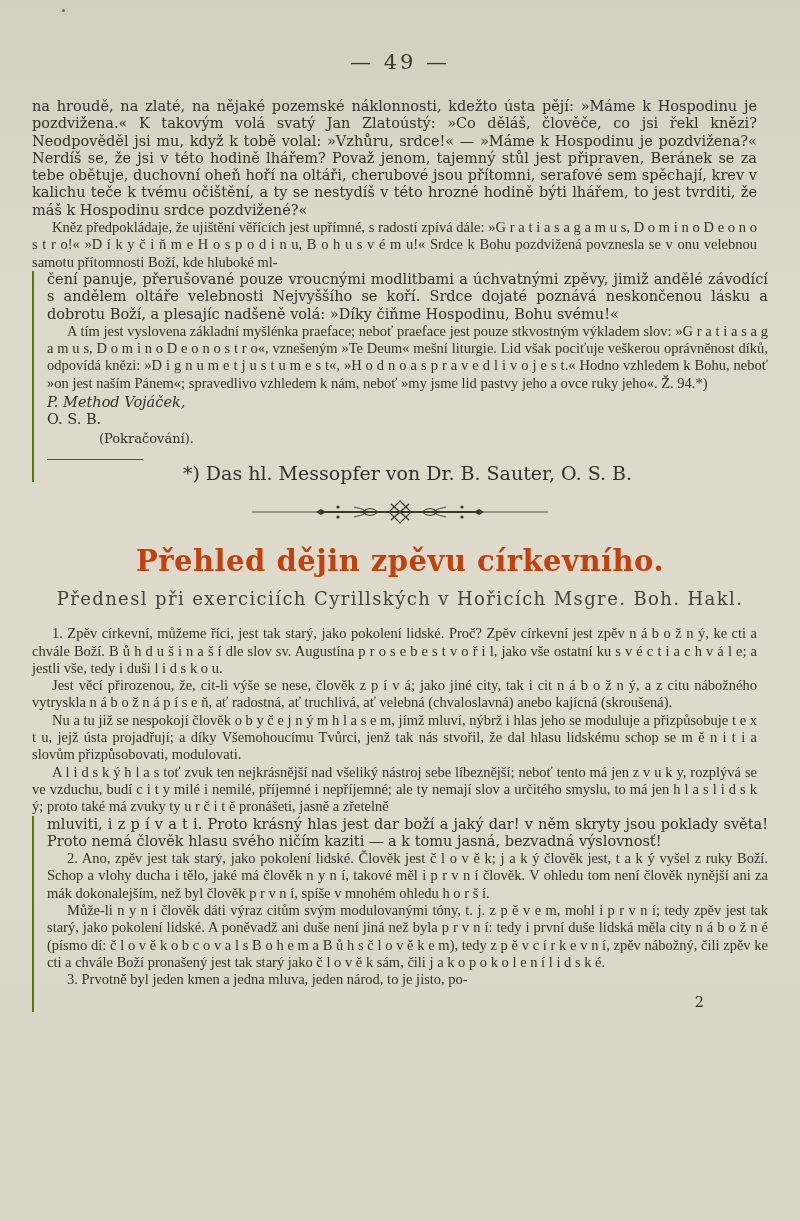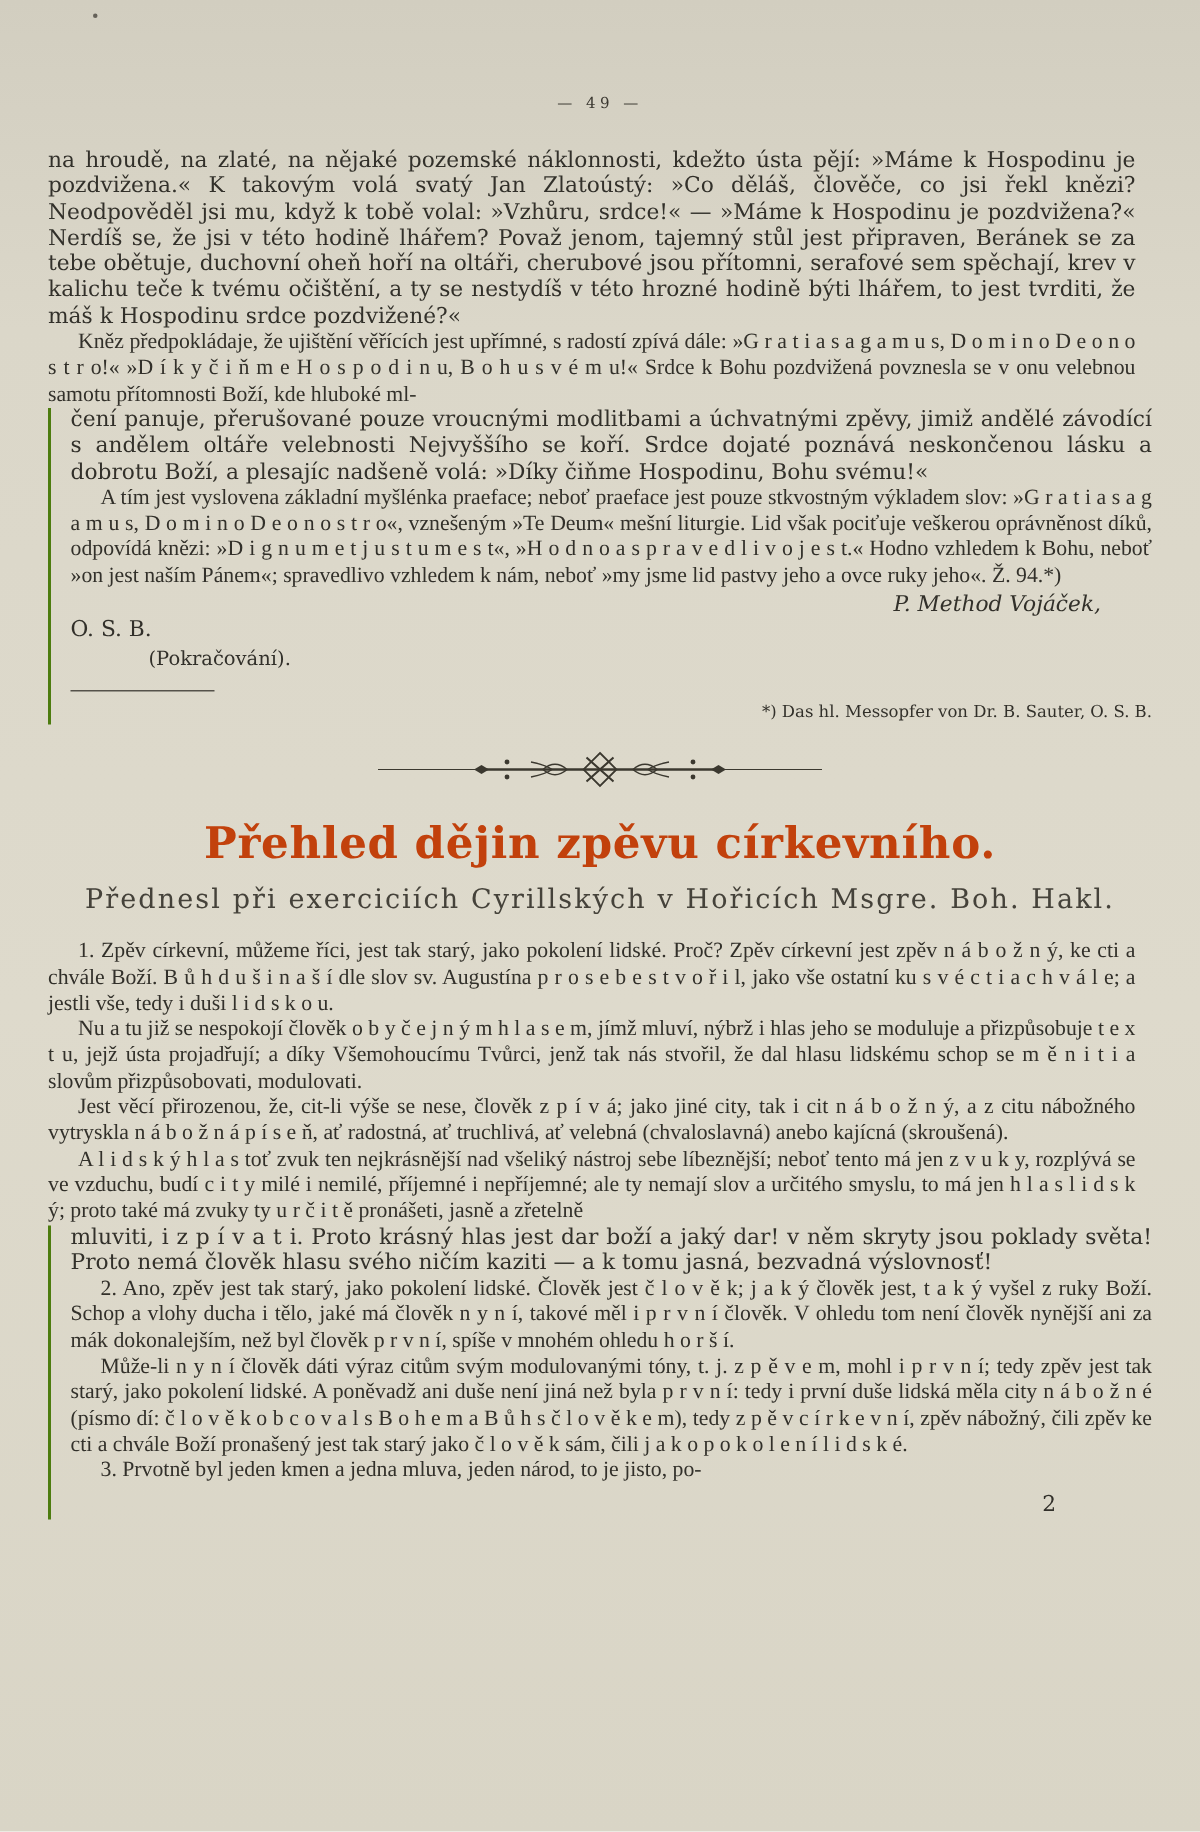--- a/index.html
+++ b/index.html
@@ -5,38 +5,37 @@
   html, body { margin: 0; padding: 0; }
   body {
     width: 800px; height: 1221px;
     background: linear-gradient(180deg, #d2cec0 0%, #dbd7c9 18%, #dedacc 55%, #d9d5c6 100%);
     font-family: "DejaVu Serif", serif;
     color: #32302a;
     overflow: hidden;
   }
   .page { box-sizing: border-box; width: 800px; height: 1221px; padding: 50px 32px 0 32px; }
   .page-number {
-    text-align: center; font-size: 10px; letter-spacing: 3px; color: #3b3831;
+    text-align: center; font-size: 21px; letter-spacing: 3px; color: #3b3831;
     margin-bottom: 24px;
-    margin-top: 14px;
   }
   .columns { display: flex; align-items: stretch; flex-direction: column; }
   .col {
     flex: 1 1 0; text-align: justify;
     font-size: 14.5px; line-height: 17.3px;
   }
   .col-left { padding-right: 11px; }
   .col-right { border-left: 2px solid #4d7c0f; padding-left: 13px; }
   .para { margin: 0; }
   .para.indent { text-indent: 20px; font-family: Liberation Serif, serif; }
-  .sig-name { text-align: right; padding-right: 34px; font-style: italic; margin-top: 2px; }
+  .sig-name { padding-right: 34px; font-style: italic; margin-top: 2px; }
   .sig-osb  { text-align: left; padding-right: 74px; }
   .continuation { font-size: 13px; margin: 1px 0 12px 52px; }
   .footnote-rule { width: 96px; border-top: 1px solid #55524a; margin: 7px 0 5px 0; height: 0; }
-  .footnote { font-size: 11px; text-align: right; }
+  .footnote { font-size: 19px; text-align: center; }
   .ornament-wrap { text-align: center; margin: 16px 0 0 0; }
   .title {
     font-family: "DejaVu Serif", serif; font-weight: bold;
     font-size: 29px; color: #c2410c; text-align: center;
     margin: 14px 0 10px 0; letter-spacing: 0.5px;
   }
   .subtitle {
     text-align: center; font-size: 18px; letter-spacing: 1.4px;
     color: #45423a; margin-bottom: 16px;
   }
@@ -91,22 +90,22 @@
       </g>
     </svg>
   </div>
 
   <h1 class="title">Přehled dějin zpěvu církevního.</h1>
   <div class="subtitle">Přednesl při exerciciích Cyrillských v Hořicích Msgre. Boh. Hakl.</div>
 
   <div class="columns section-bottom">
     <div class="col col-left">
         <p class="para indent">1. Zpěv církevní, můžeme říci, jest tak starý, jako pokolení lidské. Proč? Zpěv církevní jest zpěv n á b o ž n ý, ke cti a chvále Boží. B ů h  d u š i  n a š í dle slov sv. Augustína p r o  s e b e  s t v o ř i l, jako vše ostatní ku s v é  c t i  a  c h v á l e; a jestli vše, tedy i duši l i d s k o u.</p>
+        <p class="para indent">Jest věcí přirozenou, že, cit-li výše se nese, člověk z p í v á; jako jiné city, tak i cit n á b o ž n ý, a z citu nábožného vytryskla n á b o ž n á  p í s e ň, ať radostná, ať truchlivá, ať velebná (chvaloslavná) anebo kajícná (skroušená).</p>
         <p class="para indent">Nu a tu již se nespokojí člověk o b y č e j n ý m  h l a s e m, jímž mluví, nýbrž i hlas jeho se moduluje a přizpůsobuje t e x t u, jejž ústa projadřují; a díky Všemohoucímu Tvůrci, jenž tak nás stvořil, že dal hlasu lidskému schop se m ě n i t i a slovům přizpůsobovati, modulovati.</p>
-        <p class="para indent">Jest věcí přirozenou, že, cit-li výše se nese, člověk z p í v á; jako jiné city, tak i cit n á b o ž n ý, a z citu nábožného vytryskla n á b o ž n á  p í s e ň, ať radostná, ať truchlivá, ať velebná (chvaloslavná) anebo kajícná (skroušená).</p>
         <p class="para indent">A  l i d s k ý  h l a s toť zvuk ten nejkrásnější nad všeliký nástroj sebe líbeznější; neboť tento má jen z v u k y, rozplývá se ve vzduchu, budí c i t y milé i nemilé, příjemné i nepříjemné; ale ty nemají slov a určitého smyslu, to má jen h l a s  l i d s k ý; proto také má zvuky ty u r č i t ě pronášeti, jasně a zřetelně</p>
       </div>
     <div class="col col-right">
       <div>
           <p class="para">mluviti, i z p í v a t i. Proto krásný hlas jest dar boží a jaký dar! v něm skryty jsou poklady světa! Proto nemá člověk hlasu svého ničím kaziti — a k tomu jasná, bezvadná výslovnosť!</p>
           <p class="para indent">2. Ano, zpěv jest tak starý, jako pokolení lidské. Člověk jest č l o v ě k;  j a k ý člověk jest, t a k ý vyšel z ruky Boží. Schop a vlohy ducha i tělo, jaké má člověk n y n í, takové měl i p r v n í člověk. V ohledu tom není člověk nynější ani za mák dokonalejším, než byl člověk p r v n í, spíše v mnohém ohledu h o r š í.</p>
           <p class="para indent">Může-li n y n í člověk dáti výraz citům svým modulovanými tóny, t. j. z p ě v e m, mohl i p r v n í; tedy zpěv jest tak starý, jako pokolení lidské. A poněvadž ani duše není jiná než byla p r v n í: tedy i první duše lidská měla city n á b o ž n é (písmo dí: č l o v ě k  o b c o v a l  s  B o h e m  a  B ů h  s  č l o v ě k e m), tedy z p ě v  c í r k e v n í, zpěv nábožný, čili zpěv ke cti a chvále Boží pronašený jest tak starý jako č l o v ě k sám, čili j a k o  p o k o l e n í  l i d s k é.</p>
           <p class="para indent">3. Prvotně byl jeden kmen a jedna mluva, jeden národ, to je jisto, po-</p>
         </div>
       <div class="sheet-number">2</div>

